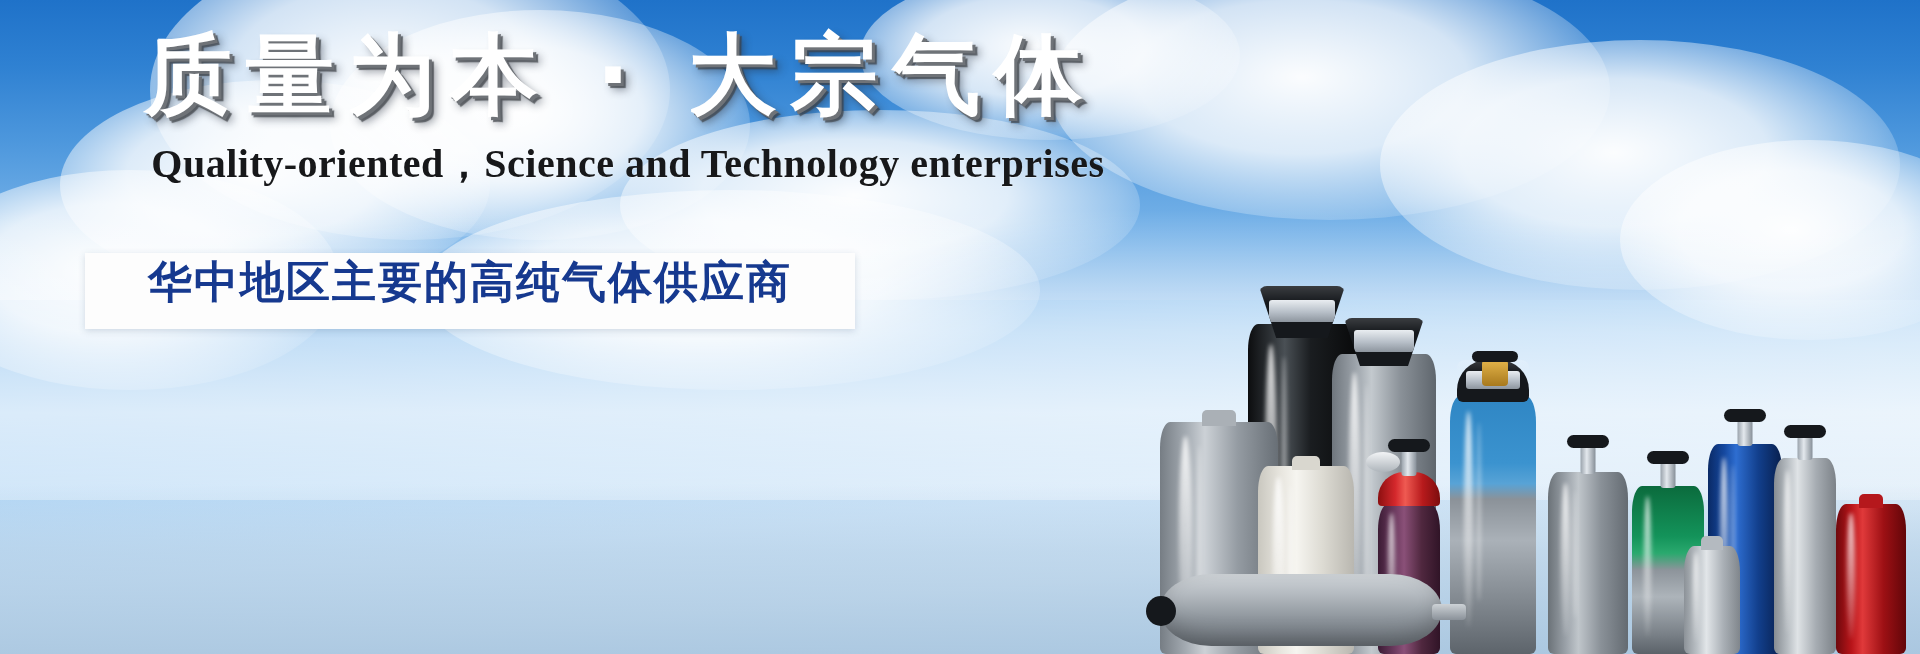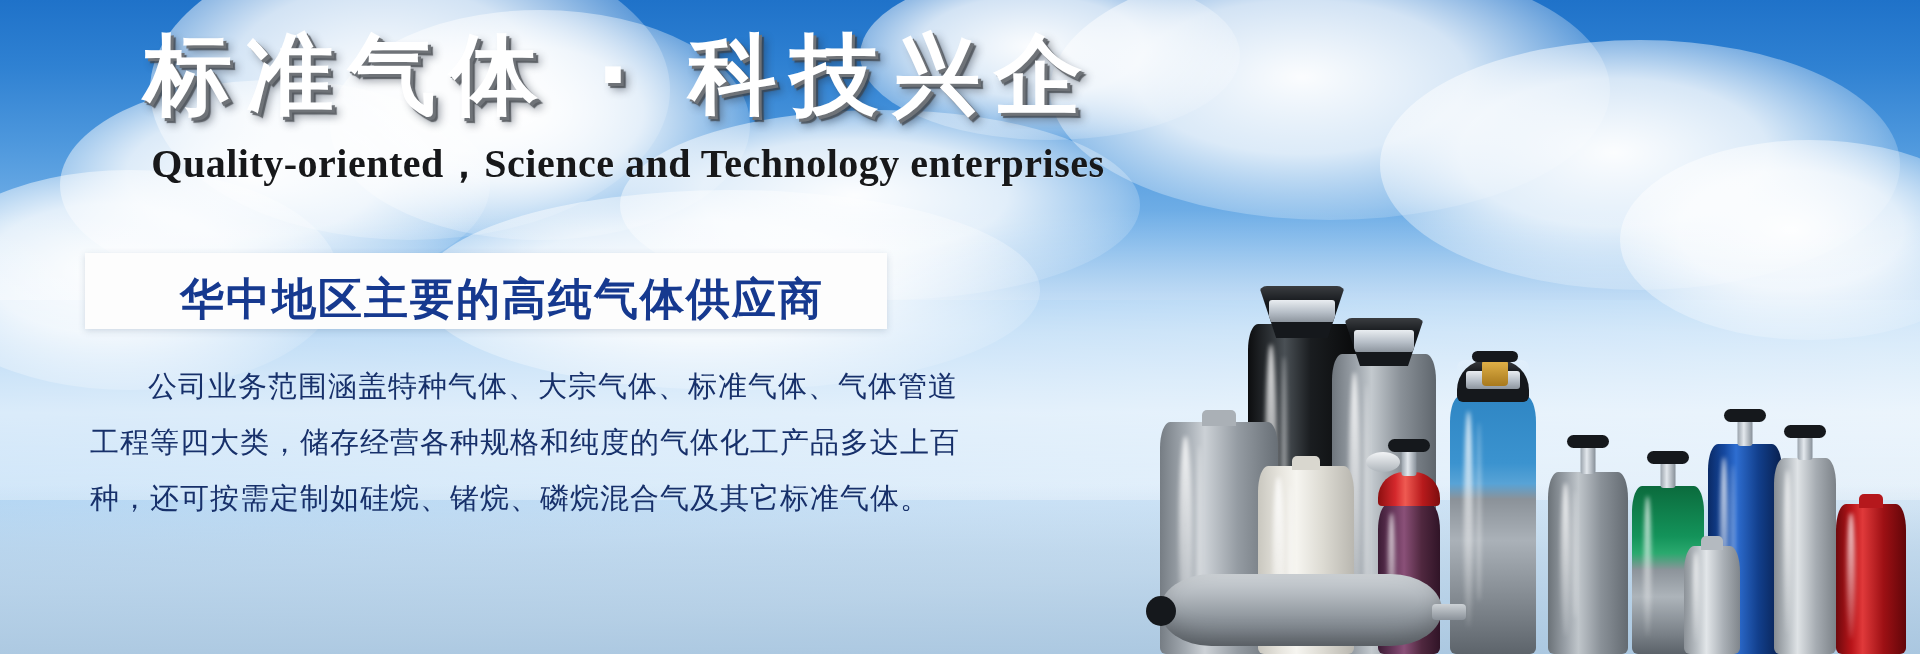--- a/index.html
+++ b/index.html
@@ -93,23 +93,22 @@
   }
 
   
   .slogan-box {
     position: absolute;
     left: 85px; top: 253px;
     width: 770px; height: 76px;
     background: #fdfdfd;
     box-shadow: 0 2px 7px rgba(40,70,110,0.18);
     display: flex;
-    align-items: flex-end;
+    align-items: flex-start;
     justify-content: center;
-    padding-left: 32px;
   }
   .slogan-text {
     font-family: "DejaVu Sans", "Liberation Sans", sans-serif;
     font-weight: 700;
     font-size: 44px;
     letter-spacing: 2px;
     color: #16398f;
     white-space: nowrap;
   }
 
@@ -218,33 +217,28 @@
   <div class="cloud c4"></div>
   <div class="cloud c5"></div>
   <div class="cloud c6"></div>
   <div class="cloud c7"></div>
   <div class="cloud c8"></div>
   <div class="cloud c9"></div>
   <div class="cloud c10"></div>
   <div class="haze"></div>
   <div class="ground"></div>
 
-  <div class="headline">标准气体 · 科技兴企</div>
+  <div class="headline">质量为本 · 大宗气体</div>
 
   <div class="subheadline">Quality-oriented，Science and Technology enterprises</div>
 
   <div class="slogan-box">
     <span class="slogan-text">华中地区主要的高纯气体供应商</span>
   </div>
 
-  <div class="body-copy">
-    <span class="ln indent">公司业务范围涵盖特种气体、大宗气体、标准气体、气体管道</span>
-    <span class="ln">工程等四大类，储存经营各种规格和纯度的气体化工产品多达上百</span>
-    <span class="ln">种，还可按需定制如硅烷、锗烷、磷烷混合气及其它标准气体。</span>
-  </div>
 
   <div class="cyl-stage">
 
     <div class="cyl" style="left:88px; width:108px; height:330px;
                 background:linear-gradient(90deg,#0c0d0f 0%,#2c3034 20%,#4a5055 34%,#1a1d20 58%,#090a0b 100%);">
       <div class="shine"></div>
         <div class="shine2"></div>
     </div>
     <div class="cap" style="left:142px; bottom:316px; width:86px; height:52px;
                 clip-path:polygon(0 0,100% 0,80% 100%,20% 100%);"></div>

